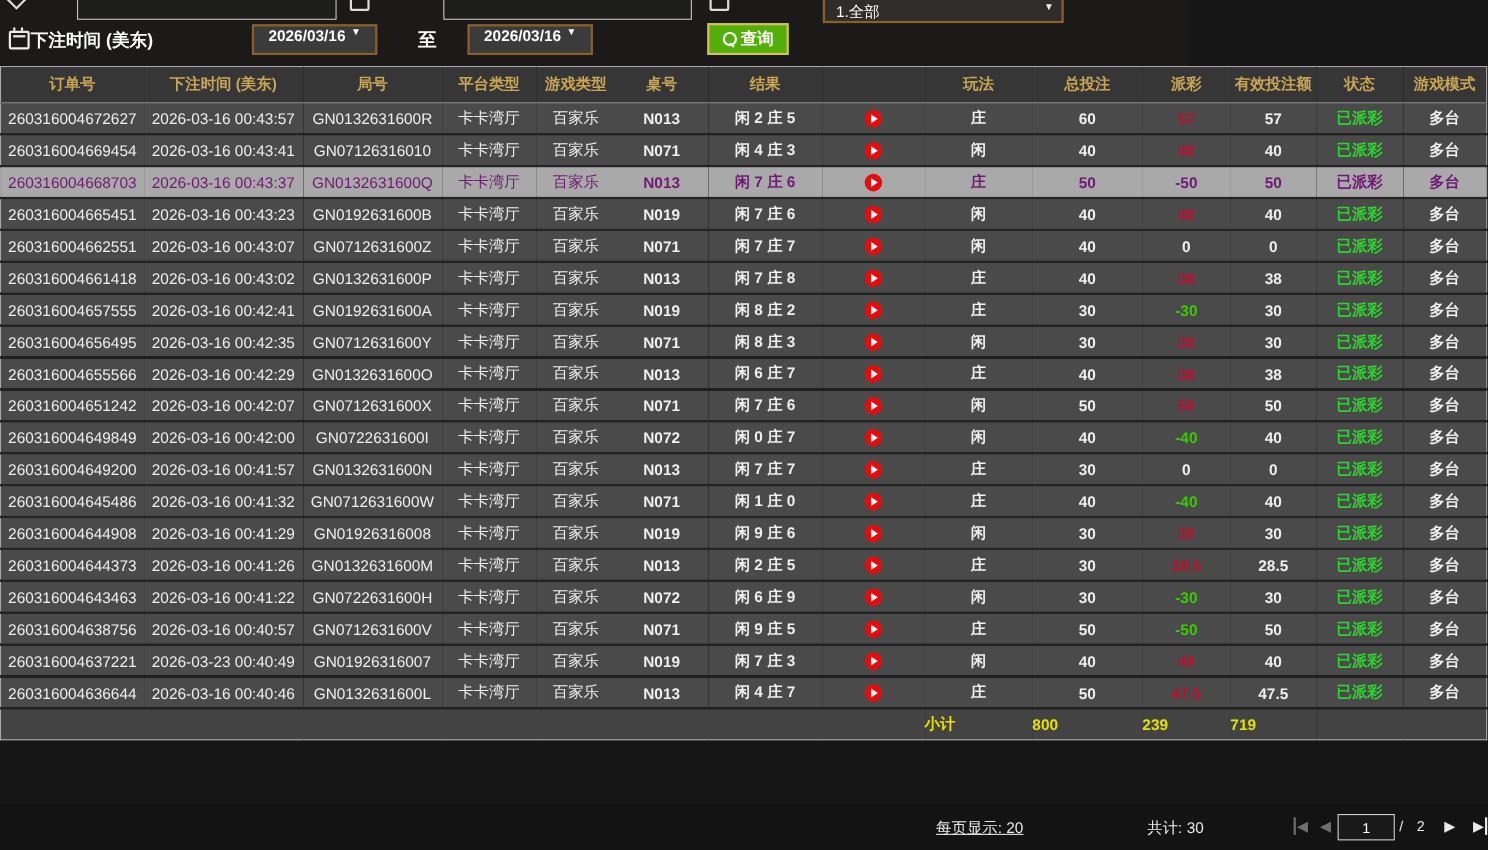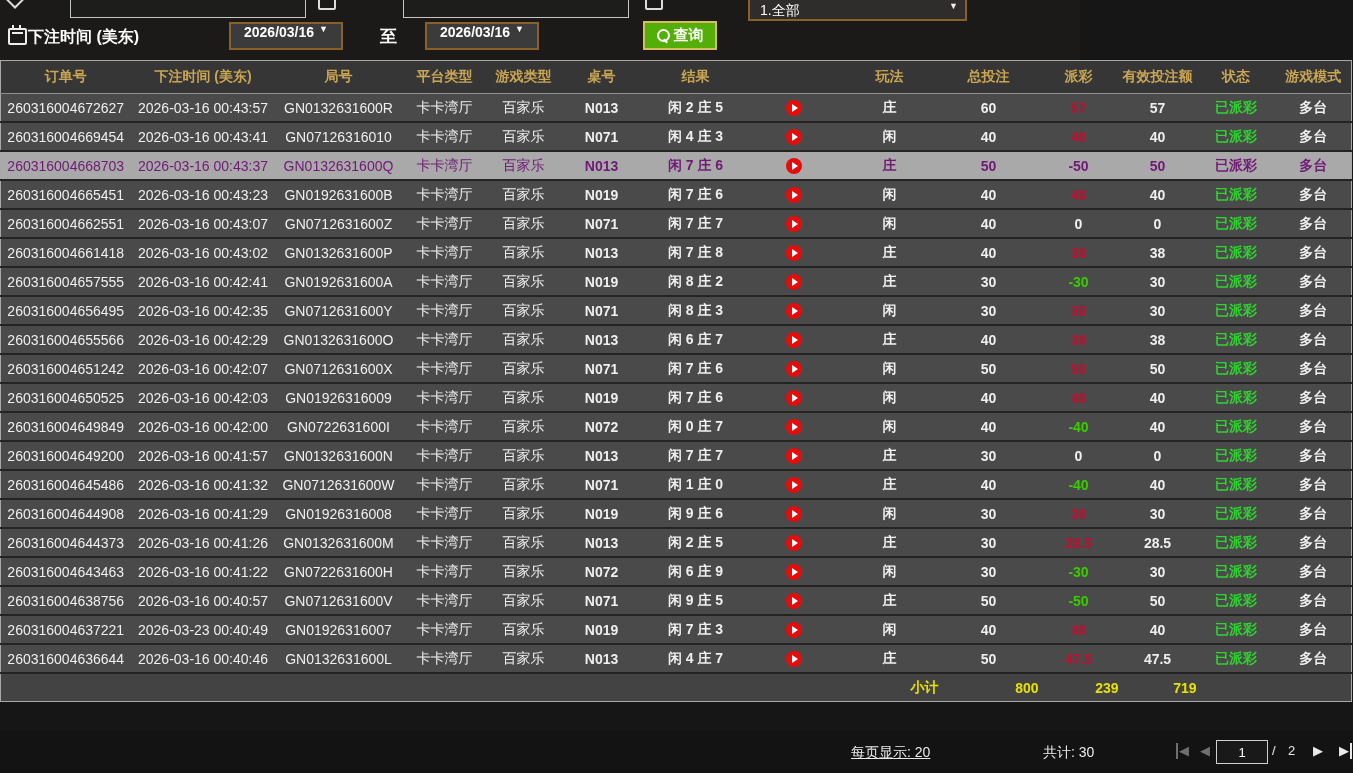--- a/index.html
+++ b/index.html
@@ -38,21 +38,21 @@
     border-bottom:2px solid #242424;padding:0;white-space:nowrap;overflow:hidden;}
   tbody tr.hl td{background:#a9a9a9;color:#701a75;}
   td.bold{font-weight:bold;}
   td.pos{color:#c01030;font-weight:bold;}
   td.neg{color:#39cc00;font-weight:bold;}
   td.zero{color:#f2f2f2;font-weight:bold;}
   td.status{color:#2fd32f;font-weight:bold;}
   .play-btn{display:inline-block;width:16px;height:16px;background:#e60c0c;border-radius:50%;position:relative;cursor:pointer;vertical-align:middle;}
   .play-btn::after{content:"";position:absolute;left:6px;top:4px;border-left:6px solid #fff;
     border-top:4px solid transparent;border-bottom:4px solid transparent;}
-  tfoot td{height:27px;background:#434343;color:#e8e100;font-weight:bold;font-size:14px;text-align:right;
+  tfoot td{height:27px;background:#434343;color:#e8e100;font-weight:bold;font-size:14px;text-align:left;
     border-top:1px solid #b8b8b8;padding:0;}
   
   .footer{position:absolute;top:731px;left:0;width:1353px;height:42px;background:#131313;}
   .footer .txt{position:absolute;top:13px;color:#eaeaea;font-size:14px;white-space:nowrap;}
   #perpage{left:851px;text-decoration:underline;} #grandcount{left:1043px;}
   .pag{position:absolute;top:12px;font-size:13px;cursor:pointer;line-height:16px;}
   .pag.dim{color:#6f6f6f;} .pag.lit{color:#eaeaea;}
   #pg-first{left:1176px;border-left:2px solid #6f6f6f;padding-left:1px;}
   #pg-prev{left:1200px;}
   #pg-box{position:absolute;left:1216px;top:9px;width:46px;height:20px;background:#191919;border:1px solid #cfcfcf;
@@ -283,36 +283,20 @@
           <td class="bold">闲 7 庄 6</td>
           <td><span class="play-btn"></span></td>
           <td class="bold">闲</td>
           <td class="bold">50</td>
           <td class="pos">50</td>
           <td class="bold">50</td>
           <td class="status">已派彩</td>
           <td class="bold">多台</td>
         </tr>
         <tr>
-          <td>260316004650525</td>
-          <td>2026-03-16 00:42:03</td>
-          <td>GN01926316009</td>
-          <td>卡卡湾厅</td>
-          <td>百家乐</td>
-          <td class="bold">N019</td>
-          <td class="bold">闲 7 庄 6</td>
-          <td><span class="play-btn"></span></td>
-          <td class="bold">闲</td>
-          <td class="bold">40</td>
-          <td class="pos">40</td>
-          <td class="bold">40</td>
-          <td class="status">已派彩</td>
-          <td class="bold">多台</td>
-        </tr>
-        <tr>
           <td>260316004649849</td>
           <td>2026-03-16 00:42:00</td>
           <td>GN0722631600I</td>
           <td>卡卡湾厅</td>
           <td>百家乐</td>
           <td class="bold">N072</td>
           <td class="bold">闲 0 庄 7</td>
           <td><span class="play-btn"></span></td>
           <td class="bold">闲</td>
           <td class="bold">40</td>

